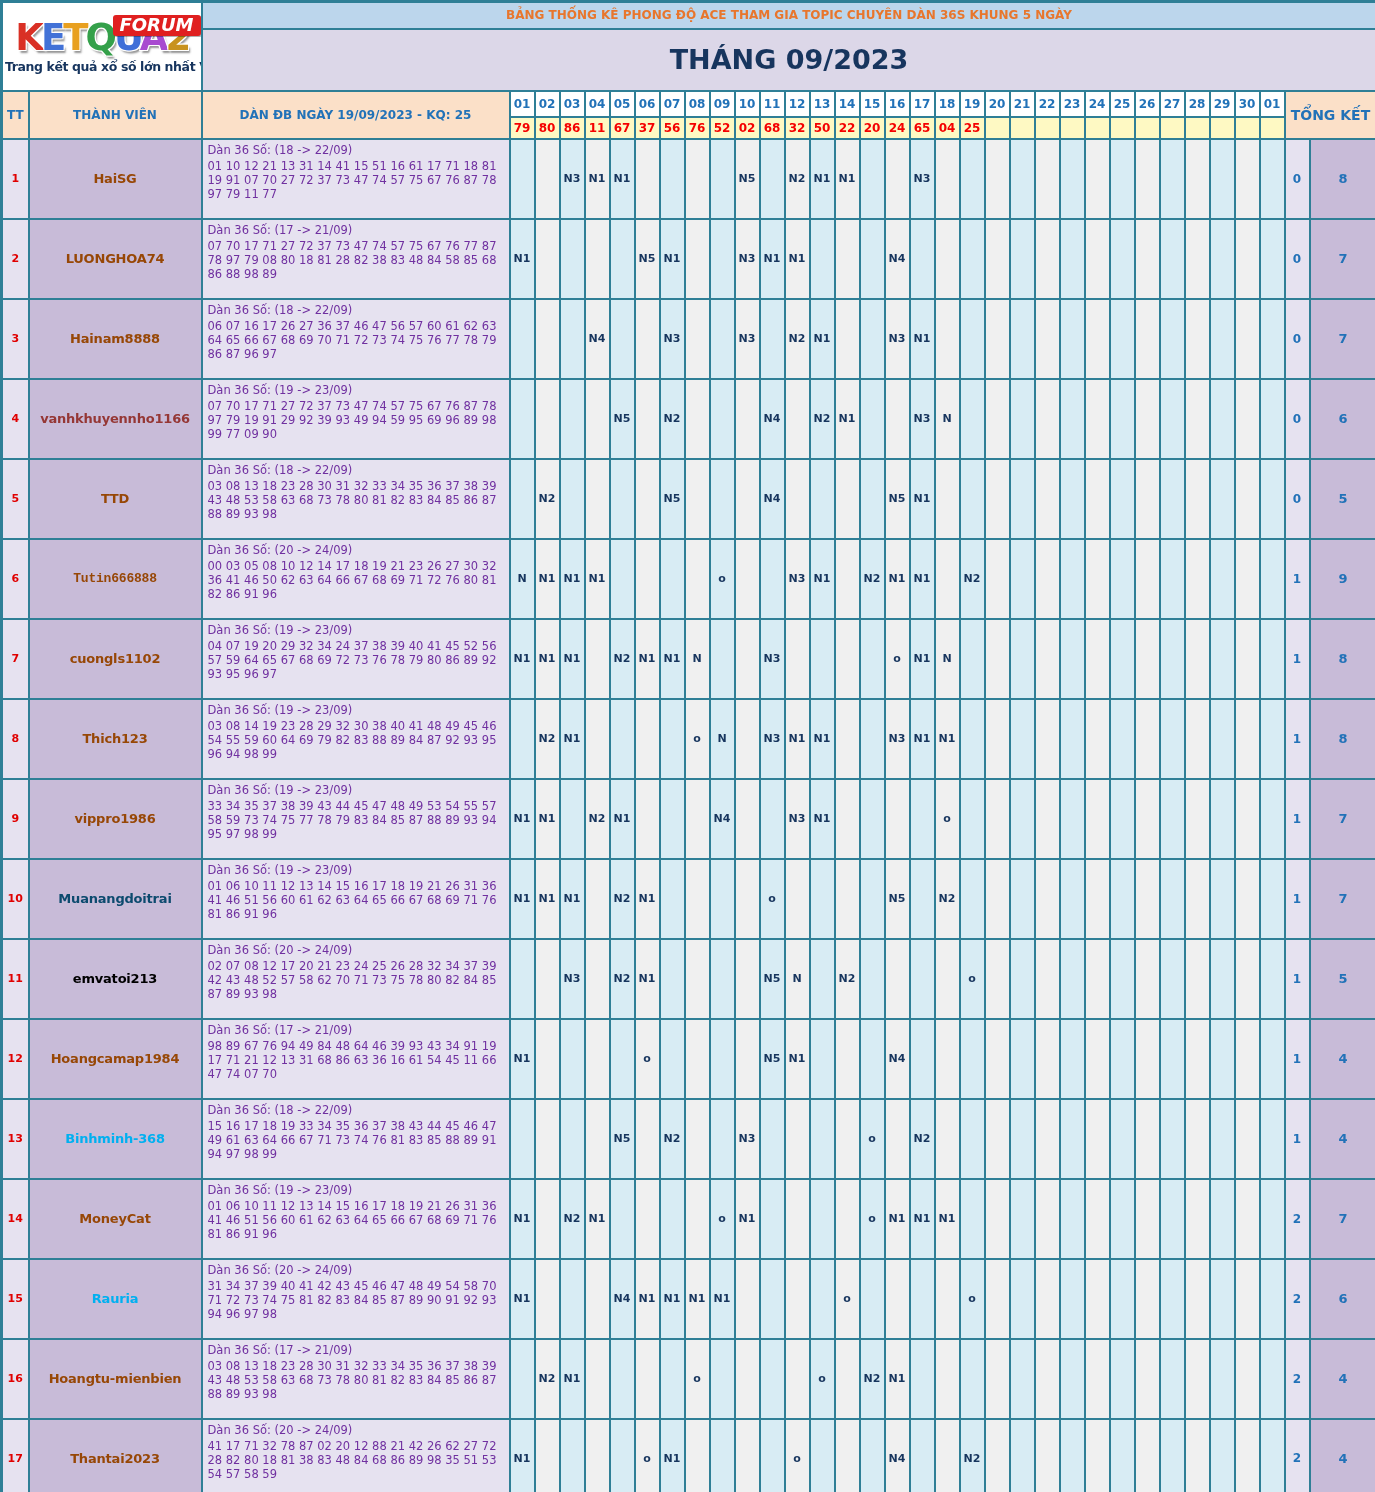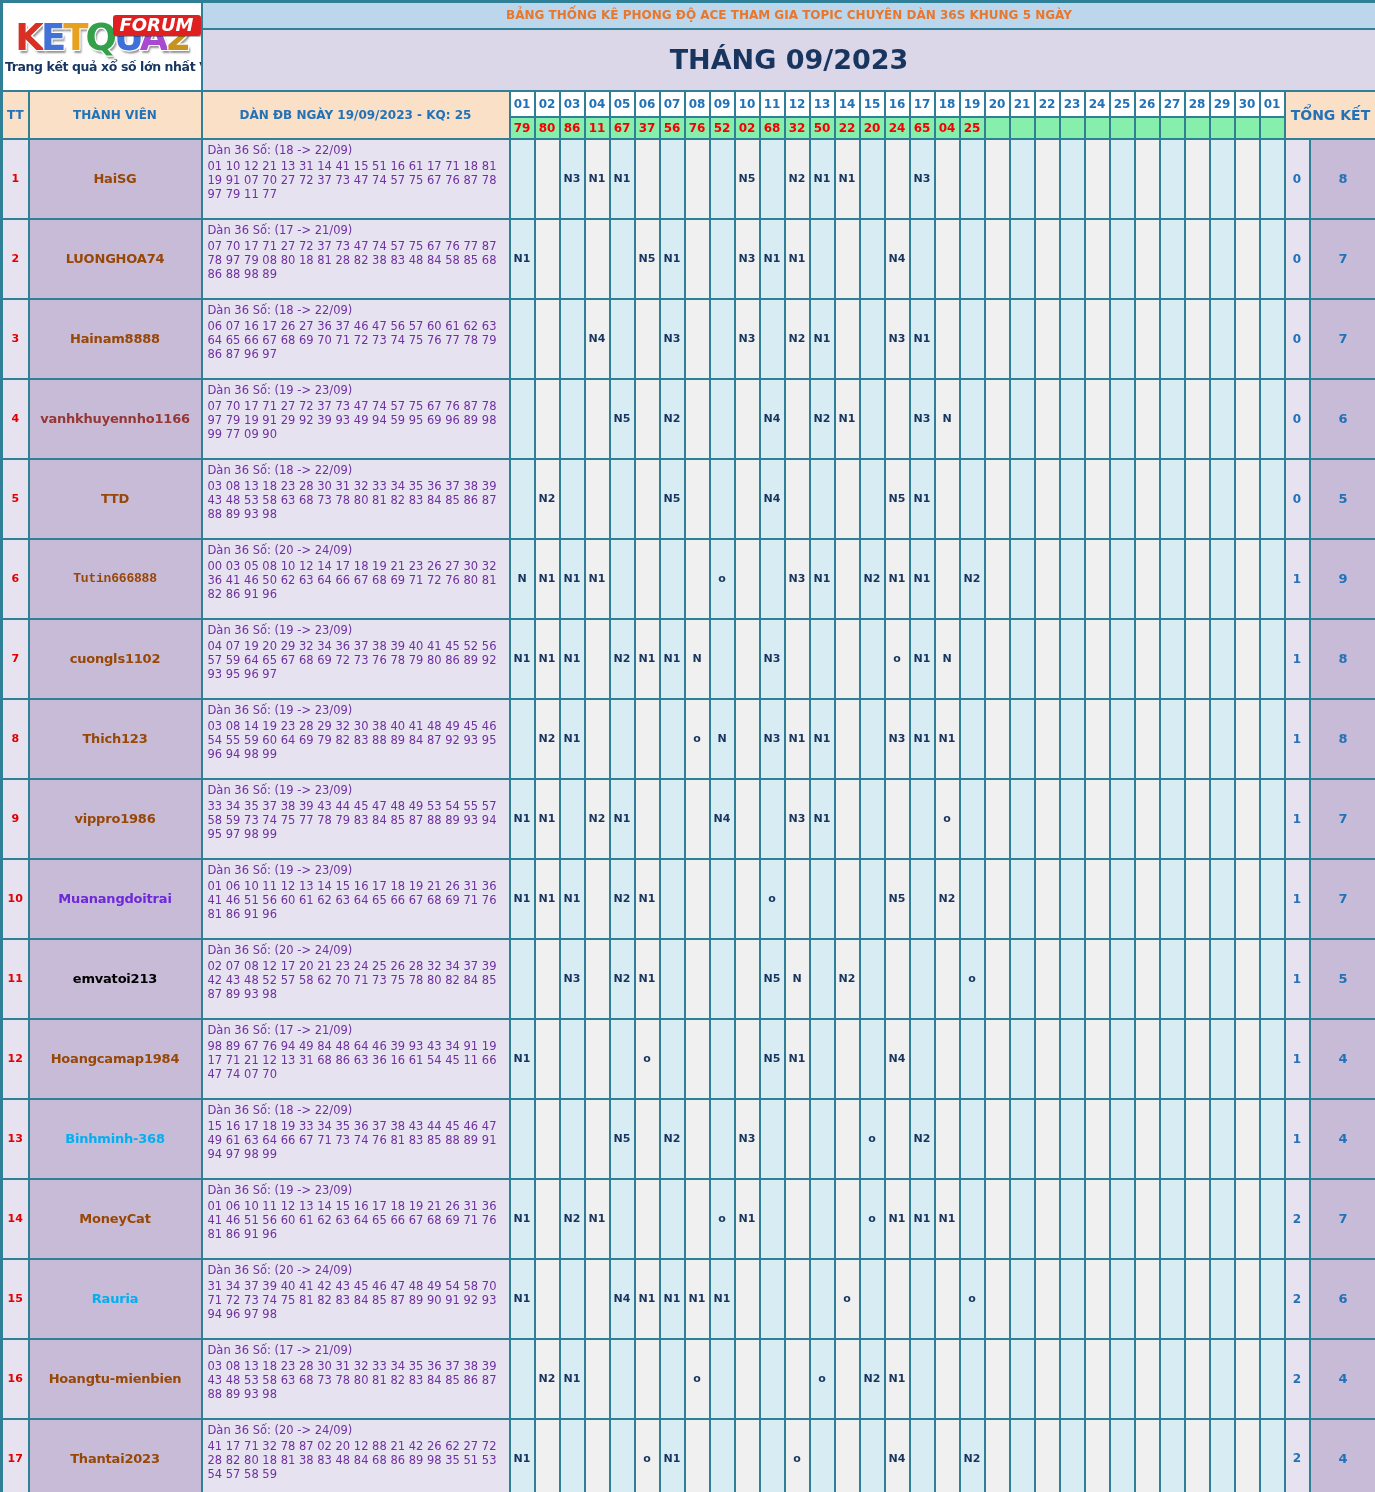--- a/index.html
+++ b/index.html
@@ -12,21 +12,21 @@
   .logo-word span{font-weight:900;font-size:37px;font-family:"DejaVu Sans",sans-serif;
      letter-spacing:-3px;text-shadow:-1px -1px 0 #fff,1px -1px 0 #fff,-1px 1px 0 #fff,1px 1px 0 #fff,2px 3px 2px rgba(60,60,60,.55)}
   .forum-badge{position:absolute;top:-4px;right:-2px;background:#e02020;color:#fff;font-style:italic;
      font-weight:bold;font-size:18px;padding:1px 7px 2px 7px;border-radius:3px;box-shadow:1px 1px 0 rgba(0,0,0,.3)}
   .tagline{color:#17355e;font-weight:bold;font-size:12.5px;letter-spacing:-.4px;white-space:nowrap;margin-top:3px}
   .banner-cell{background:#bcd6ec;color:#e8762c;font-weight:bold;font-size:12px;text-align:center;height:27px}
   .title-cell{background:#dcd7e8;color:#17355e;font-weight:bold;font-size:27px;text-align:center;height:62px}
   .h-tt,.h-member,.h-dan{background:#fbe0c8;color:#2272b8;font-weight:bold;font-size:12px;text-align:center}
   .h-total{background:#fbe0c8;color:#2272b8;font-weight:bold;font-size:14px;text-align:center}
   .day-h{background:#ffffff;color:#2272b8;font-weight:bold;font-size:12px;text-align:center;height:26px;padding:0}
-  .res-c{background:#86efac;color:#f50000;font-weight:bold;font-size:12px;text-align:center;height:22px;padding:0}
+  .res-c{background:#fef9c3;color:#f50000;font-weight:bold;font-size:12px;text-align:center;height:22px;padding:0}
   
   tbody tr{height:80px}
   .tt-cell{background:#e6e2f0;color:#e00000;font-weight:bold;font-size:11px;text-align:center}
   .member-cell{background:#c8bbd8;font-weight:bold;font-size:13px;text-align:center;letter-spacing:-.2px}
   .dan-cell{background:#e6e2f0;color:#7030a0;padding:2px 5px;vertical-align:top;text-align:left}
   .dan-title{font-size:11.5px;line-height:17px}
   .dan-nums{font-size:11.5px;line-height:14px}
   .day-c{font-weight:bold;font-size:11px;color:#17355e;text-align:center;padding:0}
   .day-c.odd{background:#d8ecf4}
   .day-c.even{background:#f0f0f0}
@@ -375,21 +375,21 @@
         <td class="day-c even"></td>
         <td class="day-c odd"></td>
         <td class="t1-cell">1</td>
         <td class="t2-cell">9</td>
       </tr>
       <tr>
         <td class="tt-cell">7</td>
         <td class="member-cell" style="color: rgb(151, 71, 6);">cuongls1102</td>
         <td class="dan-cell">
           <div class="dan-title">Dàn 36 Số: (19 -&gt; 23/09)</div>
-          <div class="dan-nums">04 07 19 20 29 32 34 36 37 38 39 40 41 45 52 56 57 59 64 65 67 68 69 72 73 76 78 79 80 86 89 92 93 95 96 97</div>
+          <div class="dan-nums">04 07 19 20 29 32 34 24 37 38 39 40 41 45 52 56 57 59 64 65 67 68 69 72 73 76 78 79 80 86 89 92 93 95 96 97</div>
         </td>
         <td class="day-c odd">N1</td>
         <td class="day-c even">N1</td>
         <td class="day-c odd">N1</td>
         <td class="day-c even"></td>
         <td class="day-c odd">N2</td>
         <td class="day-c even">N1</td>
         <td class="day-c odd">N1</td>
         <td class="day-c even">N</td>
         <td class="day-c odd"></td>
@@ -495,21 +495,21 @@
         <td class="day-c odd"></td>
         <td class="day-c even"></td>
         <td class="day-c odd"></td>
         <td class="day-c even"></td>
         <td class="day-c odd"></td>
         <td class="t1-cell">1</td>
         <td class="t2-cell">7</td>
       </tr>
       <tr>
         <td class="tt-cell">10</td>
-        <td class="member-cell" style="color: #6d28d9; margin-top: 10px;">Muanangdoitrai</td>
+        <td class="member-cell" style="color: #0c4a6e; margin-top: 10px;">Muanangdoitrai</td>
         <td class="dan-cell">
           <div class="dan-title">Dàn 36 Số: (19 -&gt; 23/09)</div>
           <div class="dan-nums">01 06 10 11 12 13 14 15 16 17 18 19 21 26 31 36 41 46 51 56 60 61 62 63 64 65 66 67 68 69 71 76 81 86 91 96</div>
         </td>
         <td class="day-c odd">N1</td>
         <td class="day-c even">N1</td>
         <td class="day-c odd">N1</td>
         <td class="day-c even"></td>
         <td class="day-c odd">N2</td>
         <td class="day-c even">N1</td>

